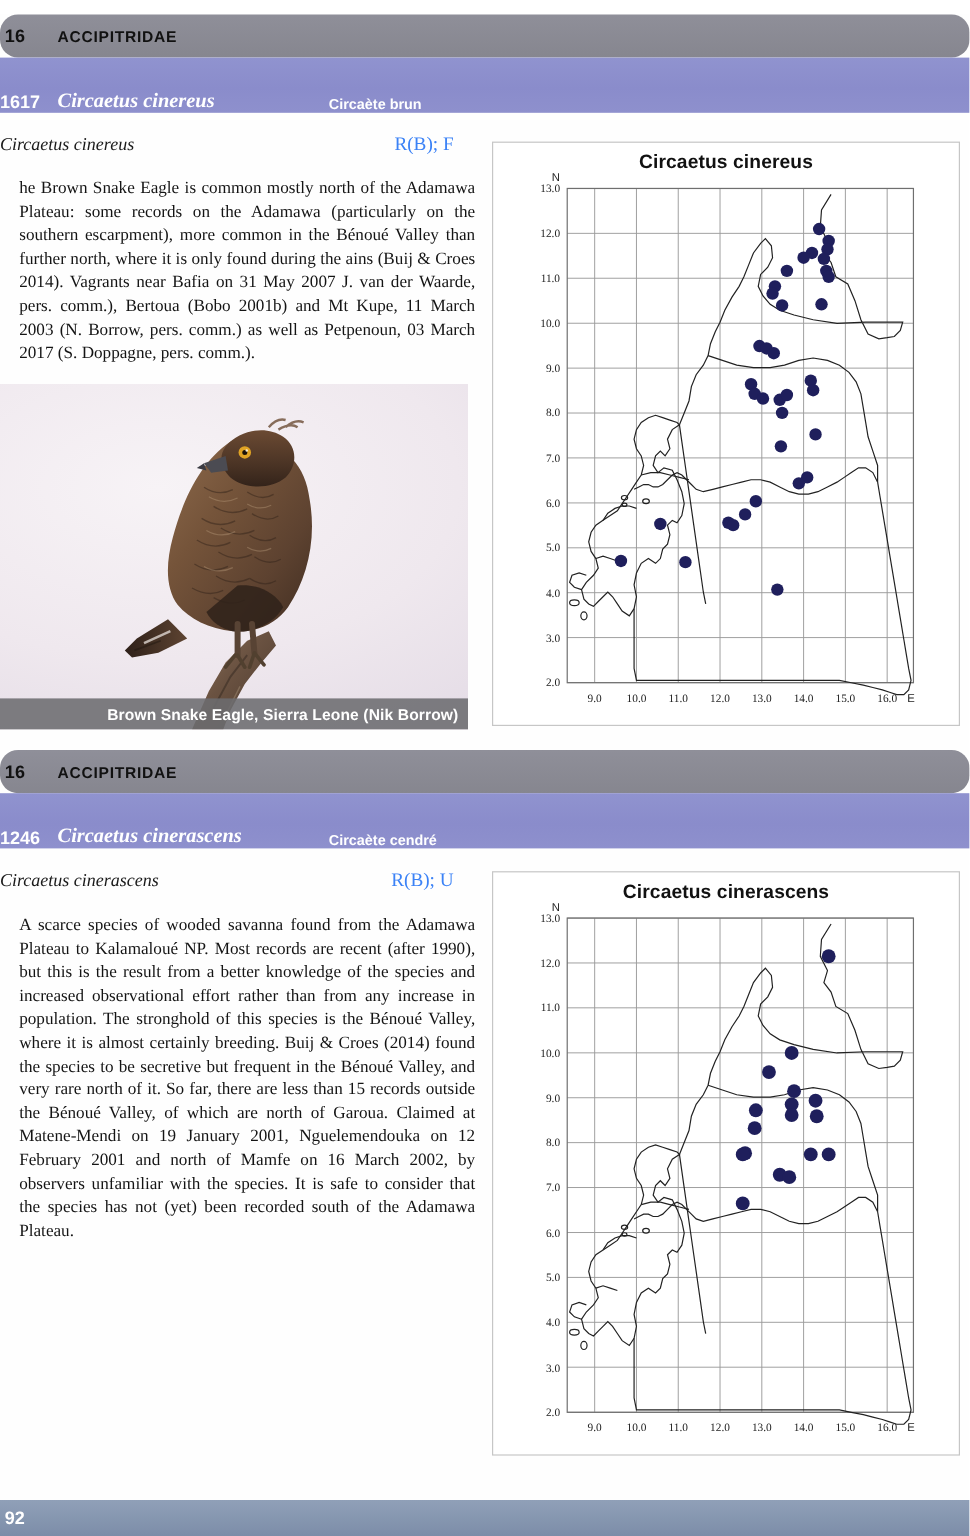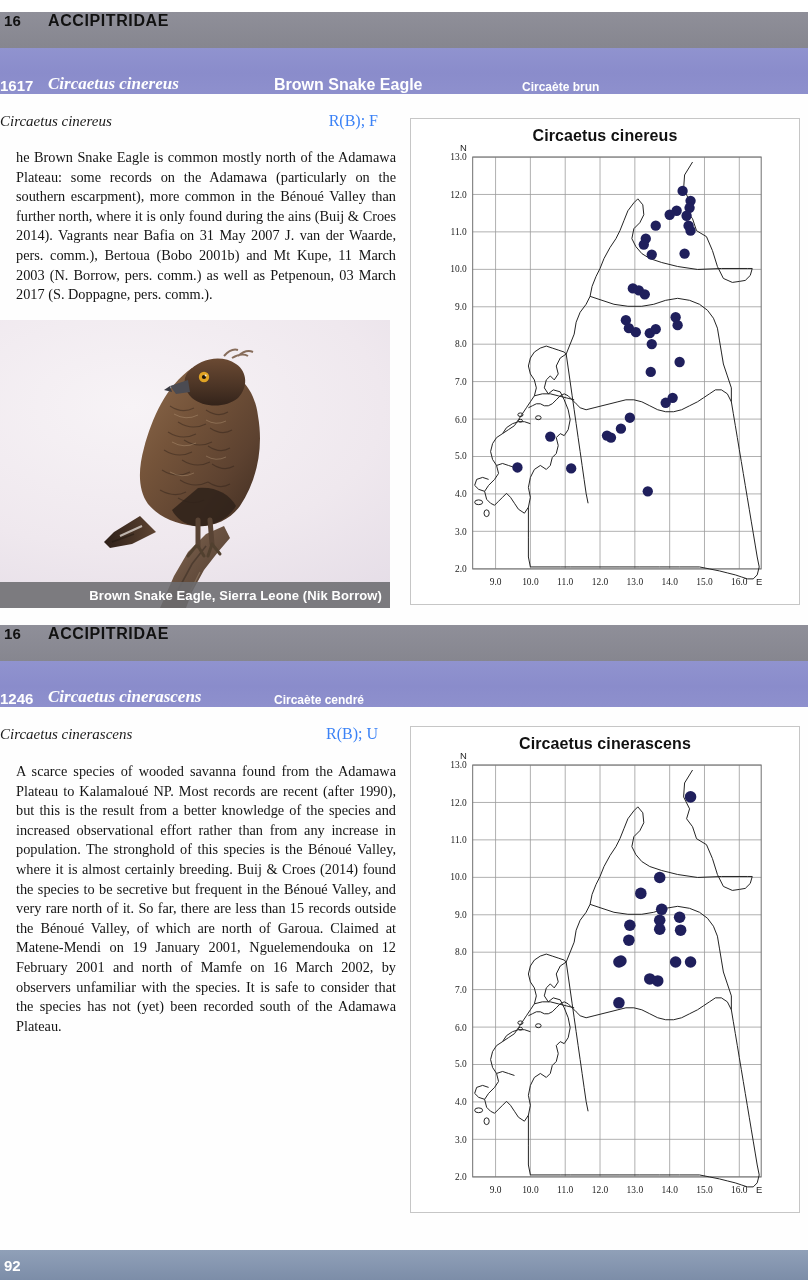--- a/index.html
+++ b/index.html
@@ -8,28 +8,28 @@
     background: #ffffff;
     font-family: "Liberation Sans", sans-serif;
     overflow: hidden;
   }
   .page { position: relative; width: 808px; height: 1280px; background:#fefefe; }
 
   
   .family-band {
     position: absolute; left: 0; width: 808px; height: 36px;
     background: linear-gradient(180deg,#8f8f99 0%, #86868f 100%);
-    color: #111; display: flex; align-items: flex-start;
+    color: #111; display: flex; align-items: center; border-radius: 15px;
   }
   .family-band .num {
     width: 48px; padding-left: 4px; font-size: 15px; font-weight: 700;
     letter-spacing: .2px;
   }
   .family-band .fam {
-    font-size: 16px; font-weight: 700; letter-spacing: .6px;
+    font-size: 13px; font-weight: 700; letter-spacing: .6px;
   }
   .species-band {
     position: absolute; left: 0; width: 808px; height: 46px;
     background: linear-gradient(180deg,#9093cf 0%, #8a8ccb 55%, #8e90cd 100%);
     color: #fff; display: flex; align-items: flex-end;
   }
   .species-band .snum {
     width: 48px; padding-left: 0px; font-size: 15px; font-weight: 700;
   }
   .species-band .latin {
@@ -117,21 +117,20 @@
   <div class="top-white"></div>
 
   <div class="family-band" style="top:12px;">
     <span class="num">16</span>
     <span class="fam">ACCIPITRIDAE</span>
   </div>
 
   <div class="species-band" style="top:48px;">
     <span class="snum">1617</span>
     <span class="latin">Circaetus cinereus</span>
-    <span class="en">Brown Snake Eagle</span>
     <span class="fr">Circaète brun</span>
   </div>
 
   <div class="subhead" style="top:112px;">
     <span class="sp-latin">Circaetus cinereus</span>
     <span class="status">R(B); F</span>
   </div>
 
   <div class="body-text" style="top:148px; width:396px;">
     <p>he Brown Snake Eagle is common mostly north of the Adamawa Plateau: some records on the Adamawa (particularly on the southern escarpment), more common in the Bénoué Valley than further north, where it is only found during the ains (Buij &amp; Croes 2014). Vagrants near Bafia on 31 May 2007 J. van der Waarde, pers. comm.), Bertoua (Bobo 2001b) and Mt Kupe, 11 March 2003 (N. Borrow, pers. comm.) as well as Petpenoun, 03 March 2017 (S. Doppagne, pers. comm.).</p>

